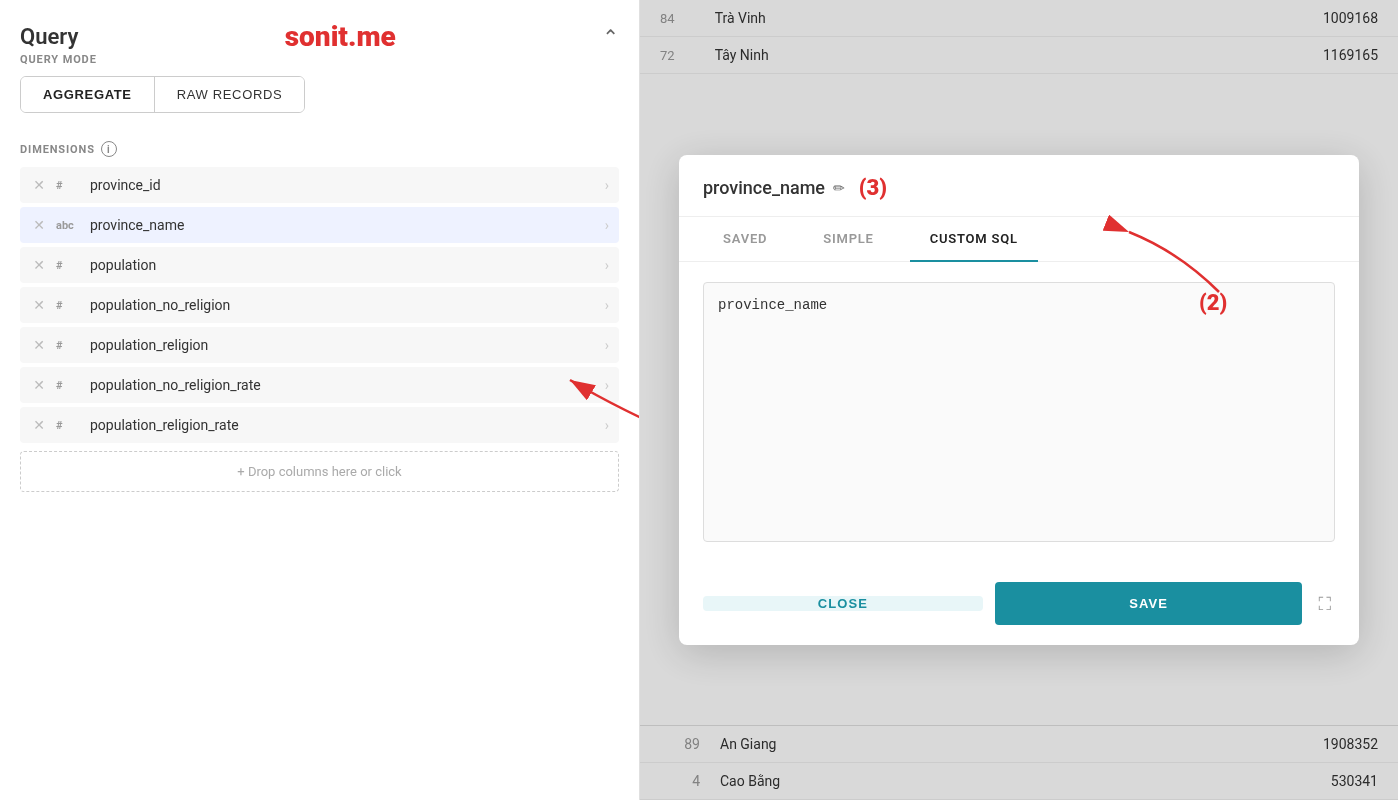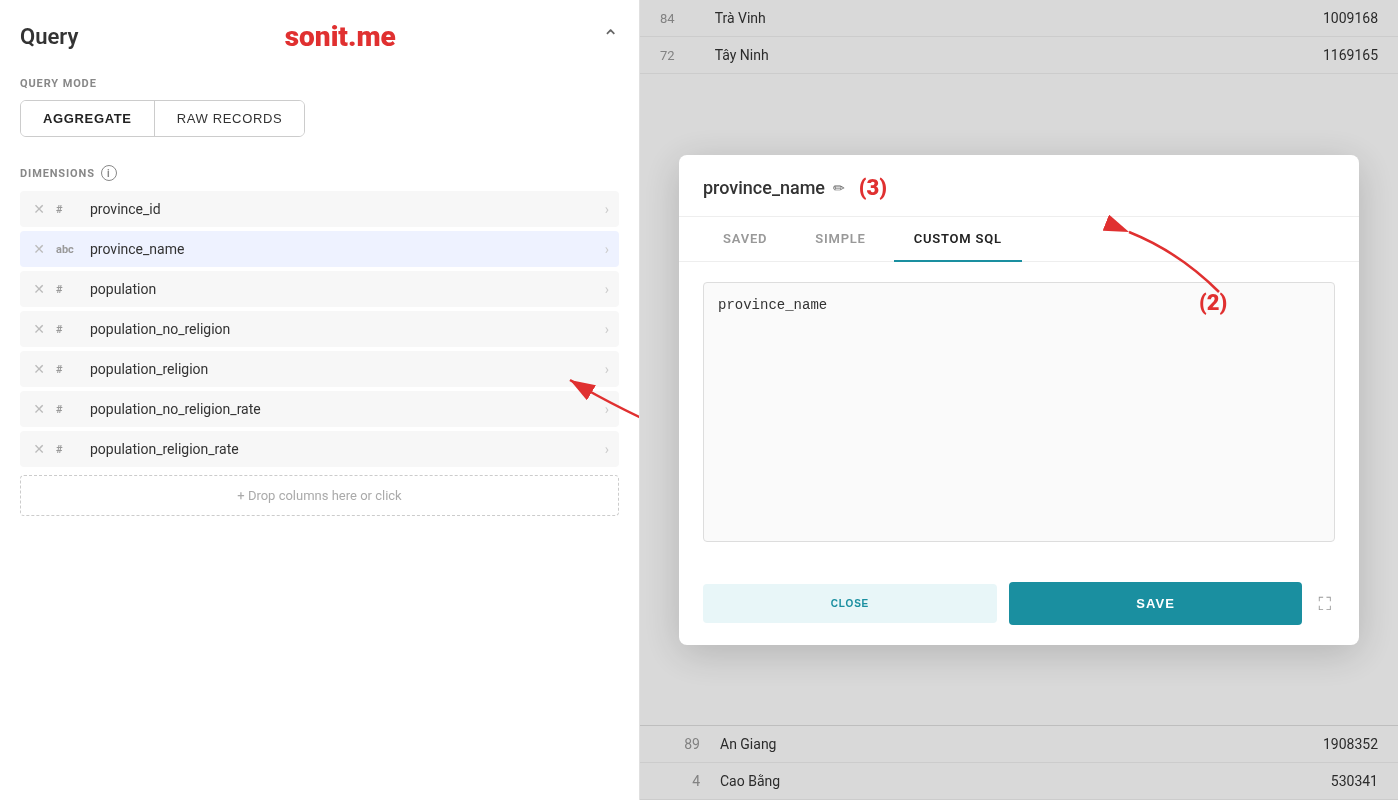--- a/index.html
+++ b/index.html
@@ -20,21 +20,20 @@
       border-right: 1px solid #e0e0e0;
       padding: 20px;
       overflow-y: auto;
       position: relative;
     }
 
     .query-header {
       display: flex;
       align-items: center;
       justify-content: space-between;
-      margin-bottom: 24px;
     }
 
     .query-title {
       font-size: 22px;
       font-weight: 600;
       color: #333;
     }
 
     .brand-logo {
       font-size: 28px;
@@ -252,21 +251,21 @@
       font-size: 22px;
       font-weight: 900;
       color: #e03030;
       margin-left: 6px;
     }
 
     .modal-tabs {
       display: flex;
       padding: 0 24px;
       border-bottom: 1px solid #eee;
-      gap: 8px;
+      gap: 16px;
     }
 
     .modal-tab {
       padding: 14px 20px;
       font-size: 13px;
       font-weight: 600;
       letter-spacing: 0.06em;
       color: #999;
       cursor: pointer;
       border-bottom: 2px solid transparent;
@@ -300,22 +299,21 @@
     .modal-footer {
       display: flex;
       gap: 12px;
       padding: 16px 24px 20px;
       justify-content: space-between;
       align-items: center;
     }
 
     .btn-close {
       flex: 1;
-      padding: 14px;
-      font-size: 10px;
+      font-size: 13px;
       font-weight: 700;
       letter-spacing: 0.08em;
       color: #1a8fa0;
       background: #e8f6f8;
       border: none;
       border-radius: 4px;
       cursor: pointer;
     }
 
     .btn-save {

